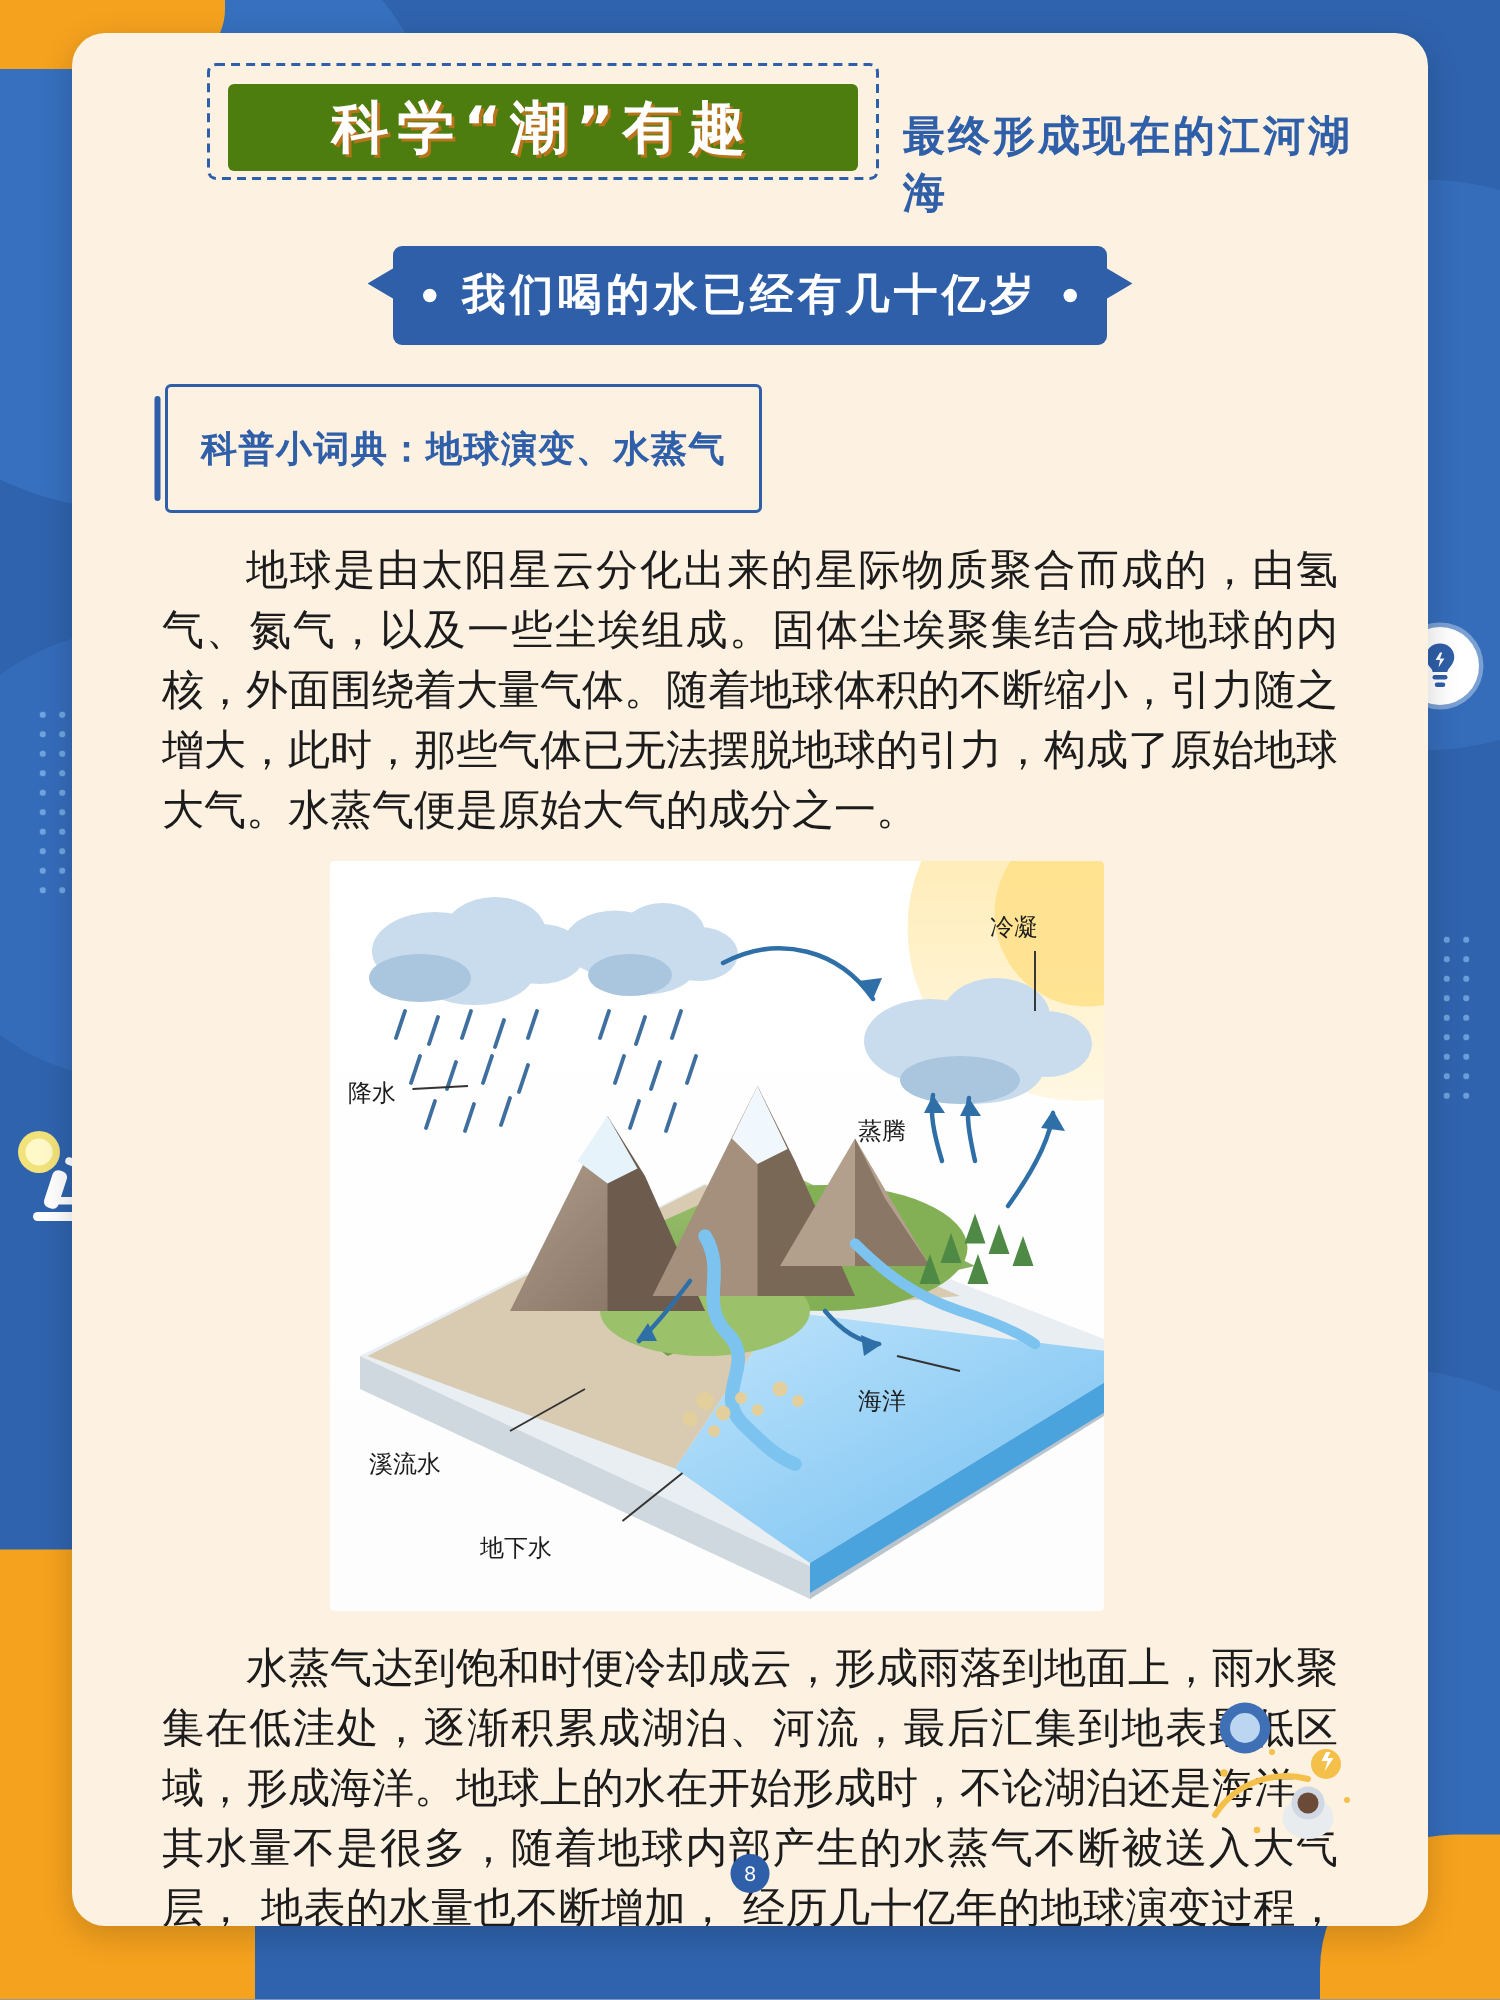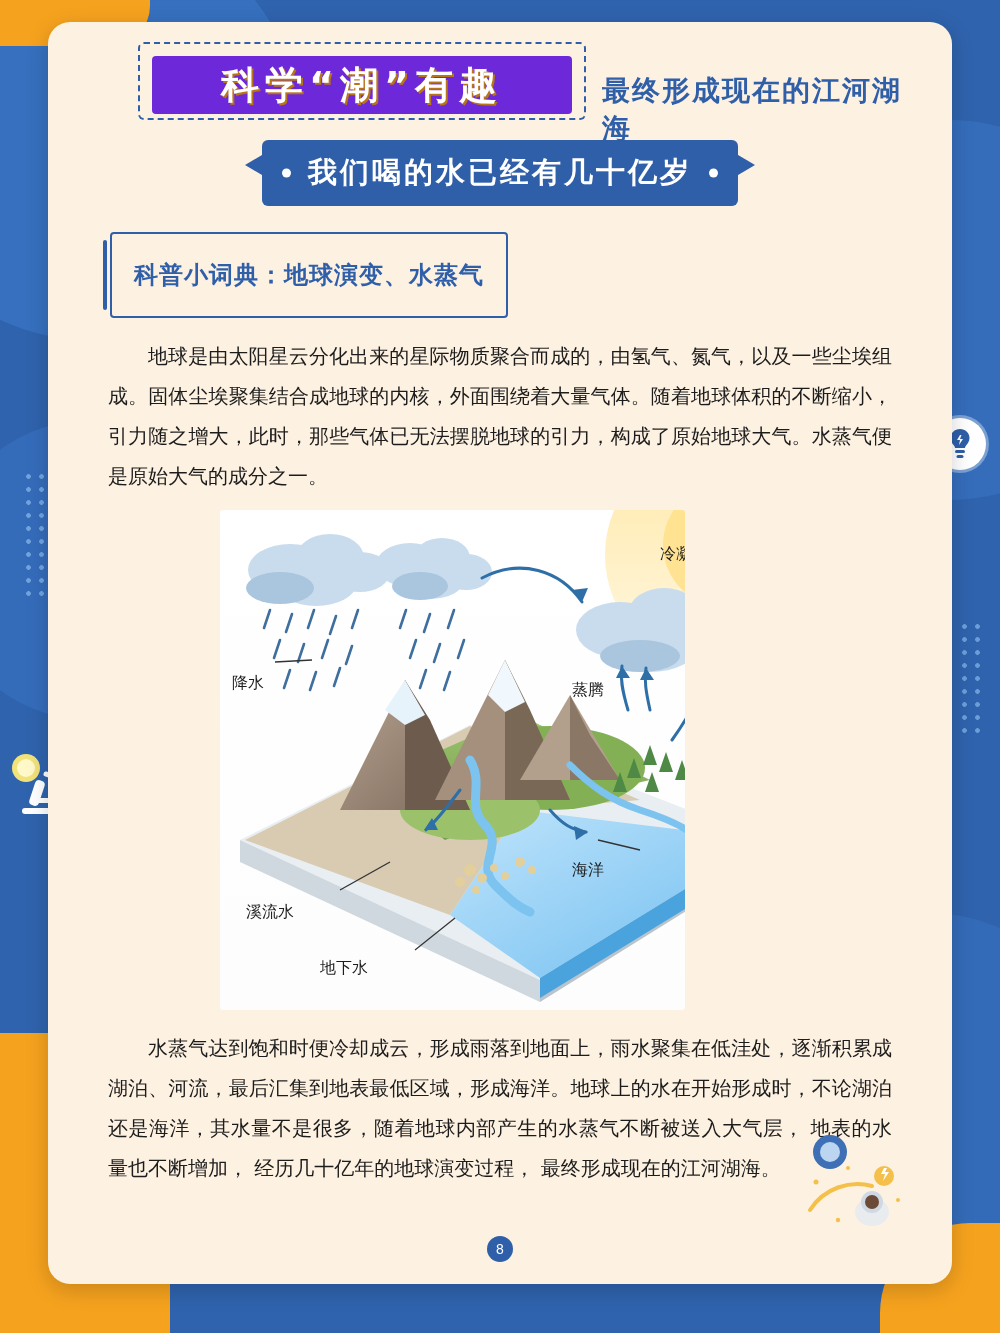--- a/index.html
+++ b/index.html
@@ -43,36 +43,36 @@
   .card-inner{position:absolute;inset:0;padding:0 42px;box-sizing:border-box;}
 
   
   .header{position:relative;height:118px;}
   .header-dashed{
     position:absolute;left:48px;top:20px;width:448px;height:78px;
     border:2px dashed #2f5fa8;border-radius:6px;box-sizing:border-box;
   }
   .header-badge{
     position:absolute;left:62px;top:34px;width:420px;height:58px;
-    background:#6d28d9;border-radius:4px;
+    background:#4d7c0f;border-radius:4px;
     display:flex;align-items:center;justify-content:center;
   }
   .header-title{
     font-size:38px;font-weight:bold;color:#ffffff;letter-spacing:6px;
     font-family:"DejaVu Sans","Liberation Sans",sans-serif;
     text-shadow:2px 2px 0 #b8741a;
   }
   .header-sub{
     position:absolute;left:512px;top:50px;
     font-size:28px;font-weight:bold;color:#2f5fa8;letter-spacing:2px;
     font-family:"DejaVu Sans","Liberation Sans",sans-serif;
   }
 
   
-  .ribbon-row{display:flex;justify-content:center;margin-top:0;}
+  .ribbon-row{display:flex;justify-content:center;margin-top:24px;}
   .ribbon{
     position:relative;background:#2f5fa8;color:#fff;
     font-size:29px;font-weight:bold;letter-spacing:3px;
     padding:13px 46px;border-radius:6px;
   }
   .ribbon:before,.ribbon:after{
     content:"";position:absolute;top:12px;width:22px;height:26px;background:#2f5fa8;
   }
   .ribbon:before{left:-17px;clip-path:polygon(100% 0,100% 100%,0 50%);}
   .ribbon:after{right:-17px;clip-path:polygon(0 0,0 100%,100% 50%);}
@@ -88,29 +88,29 @@
   }
   .dict-box span{font-size:24px;font-weight:bold;color:#2f5fa8;letter-spacing:1px;}
   .dict-box:before{
     content:"";position:absolute;left:-9px;top:6px;width:4px;height:calc(100% - 12px);
     background:#2f5fa8;border-radius:2px;
   }
 
   
   .para{
     margin:18px 18px 0 18px;
-    font-size:20px;line-height:40px;color:#1c1c1c;
+    font-size:28px;line-height:40px;color:#1c1c1c;
     text-align:justify;text-indent:2em;
     font-family:"DejaVu Sans","Liberation Sans",sans-serif;
   }
 
   
   .figure{margin:14px auto 0 auto;width:560px;}
   .figure-img{
-    width:465px;height:500px;border-radius:3px;position:relative;overflow:hidden;
+    width:516px;height:500px;border-radius:3px;position:relative;overflow:hidden;
     background:linear-gradient(180deg,#ffffff 0%,#fdfdfd 100%);
   }
   .figure-cap{
     text-align:center;font-size:16.5px;color:#333;margin-top:10px;
     font-family:"DejaVu Sans","Liberation Sans",sans-serif;
   }
   .fig-label{
     position:absolute;font-size:16px;color:#1d1d1d;
     font-family:"DejaVu Sans","Liberation Sans",sans-serif;white-space:nowrap;
   }
@@ -322,21 +322,21 @@
         <g stroke="#333" stroke-width="1.3" fill="none">
           <line x1="92" y1="150" x2="55" y2="152"></line>
           <line x1="120" y1="380" x2="170" y2="352"></line>
           <line x1="195" y1="440" x2="235" y2="408"></line>
           <line x1="420" y1="340" x2="378" y2="330"></line>
           <line x1="470" y1="100" x2="470" y2="60"></line>
         </g>
       </svg>
 
       <div class="fig-label" style="left:440px;top:34px;">冷凝</div>
-      <div class="fig-label" style="left:12px;top:163px;">降水</div>
+      <div class="fig-label" style="left:12px;top:145px;">降水</div>
       <div class="fig-label" style="left:352px;top:170px;">蒸腾</div>
       <div class="fig-label" style="left:500px;top:268px;margin-left:40px;">蒸发</div>
       <div class="fig-label" style="left:352px;top:350px;">海洋</div>
       <div class="fig-label" style="left:26px;top:392px;">溪流水</div>
       <div class="fig-label" style="left:100px;top:448px;">地下水</div>
     </div>
   </div>
 
   <p class="para">水蒸气达到饱和时便冷却成云，形成雨落到地面上，雨水聚集在低洼处，逐渐积累成湖泊、河流，最后汇集到地表最低区域，形成海洋。地球上的水在开始形成时，不论湖泊还是海洋，其水量不是很多，随着地球内部产生的水蒸气不断被送入大气层， 地表的水量也不断增加， 经历几十亿年的地球演变过程， 最终形成现在的江河湖海。</p>
 

